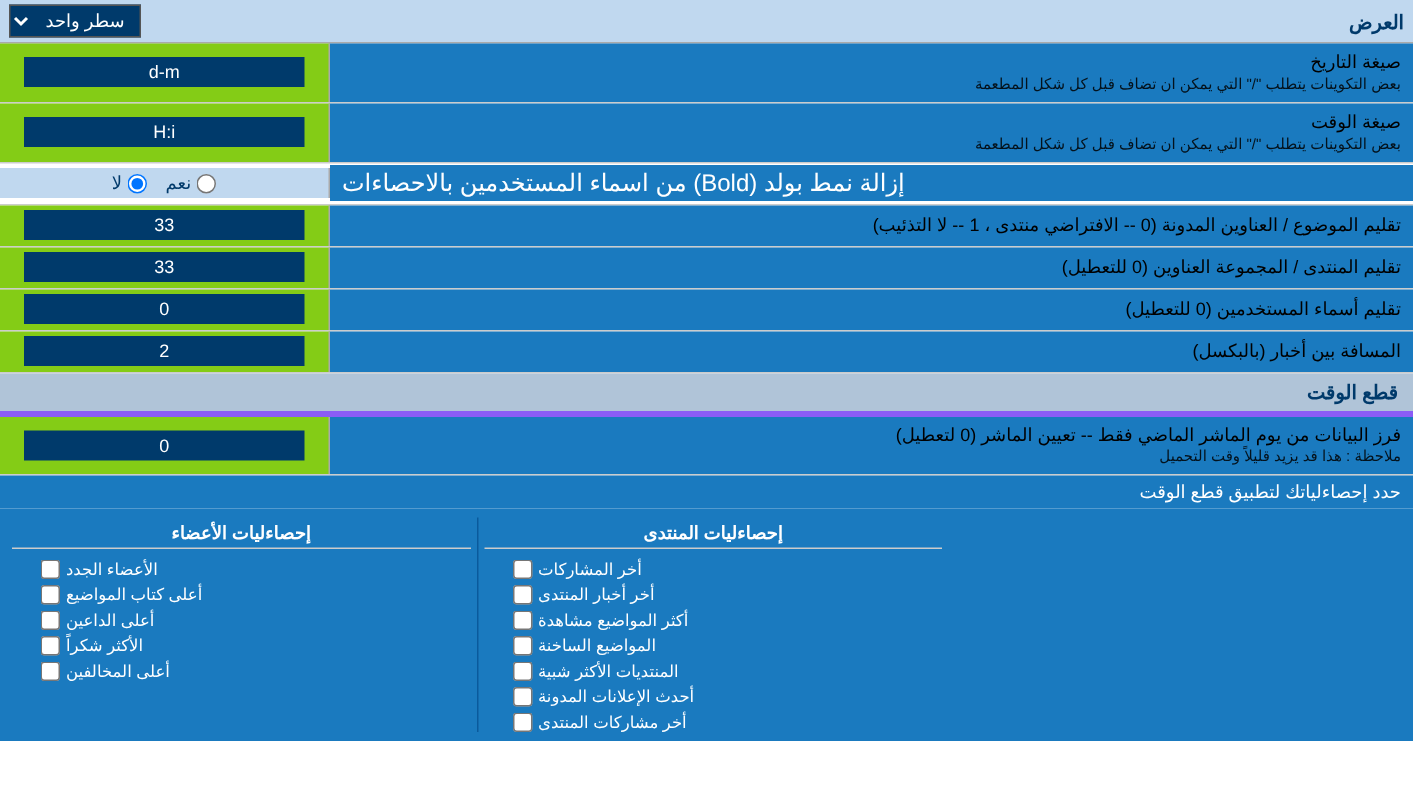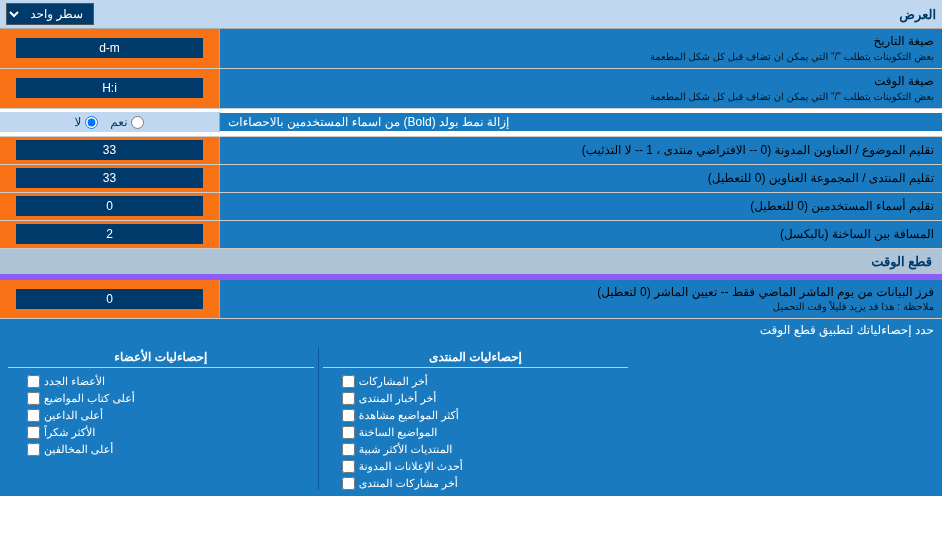--- a/index.html
+++ b/index.html
@@ -28,21 +28,21 @@
       display: flex;
       align-items: center;
       justify-content: flex-start;
       text-align: right;
       font-size: 12px;
       line-height: 1.4;
     }
     .row-input-area {
       width: 220px;
       min-width: 180px;
-      background: #f97316;
+      background: #84cc16;
       display: flex;
       align-items: center;
       justify-content: center;
       padding: 3px 6px;
       border-right: 1px solid #aaa;
     }
     .row-input-area input[type="text"],
     .row-input-area input[type="number"] {
       background: #003a6b;
       color: #fff;
@@ -53,21 +53,21 @@
       font-size: 12px;
       direction: ltr;
     }
     
     .section-header {
       background: #b0c4d8;
       color: #003a6b;
       font-weight: bold;
       font-size: 13px;
       padding: 5px 10px;
-      border-bottom: 6px solid #8b5cf6;
+      border-bottom: 4px solid #8b5cf6;
     }
     
     .top-row {
       display: flex;
       align-items: center;
       justify-content: space-between;
       background: #c0d8ef;
       border-bottom: 1px solid #aaa;
       padding: 3px 6px;
       min-height: 28px;
@@ -93,21 +93,21 @@
     }
     .radio-label-area {
       flex: 1;
       background: #1a7abf;
       color: #fff;
       padding: 2px 8px;
       display: flex;
       align-items: center;
       justify-content: flex-end;
       text-align: right;
-      font-size: 12px;
+      font-size: 16px;
     }
     .radio-options {
       width: 220px;
       min-width: 180px;
       background: #c0d8ef;
       display: flex;
       align-items: center;
       justify-content: center;
       gap: 12px;
       padding: 3px 6px;
@@ -234,21 +234,21 @@
   </div>
 
   <div class="row">
     <div class="row-label">تقليم أسماء المستخدمين (0 للتعطيل)</div>
     <div class="row-input-area">
       <input type="text" value="0" style="">
     </div>
   </div>
 
   <div class="row">
-    <div class="row-label">المسافة بين الساخنة (بالبكسل)</div>
+    <div class="row-label">المسافة بين أخبار (بالبكسل)</div>
     <div class="row-input-area">
       <input type="text" value="2" style="">
     </div>
   </div>
 
   <div class="section-header">قطع الوقت</div>
 
   <div class="row">
     <div class="row-label">
       <div>

